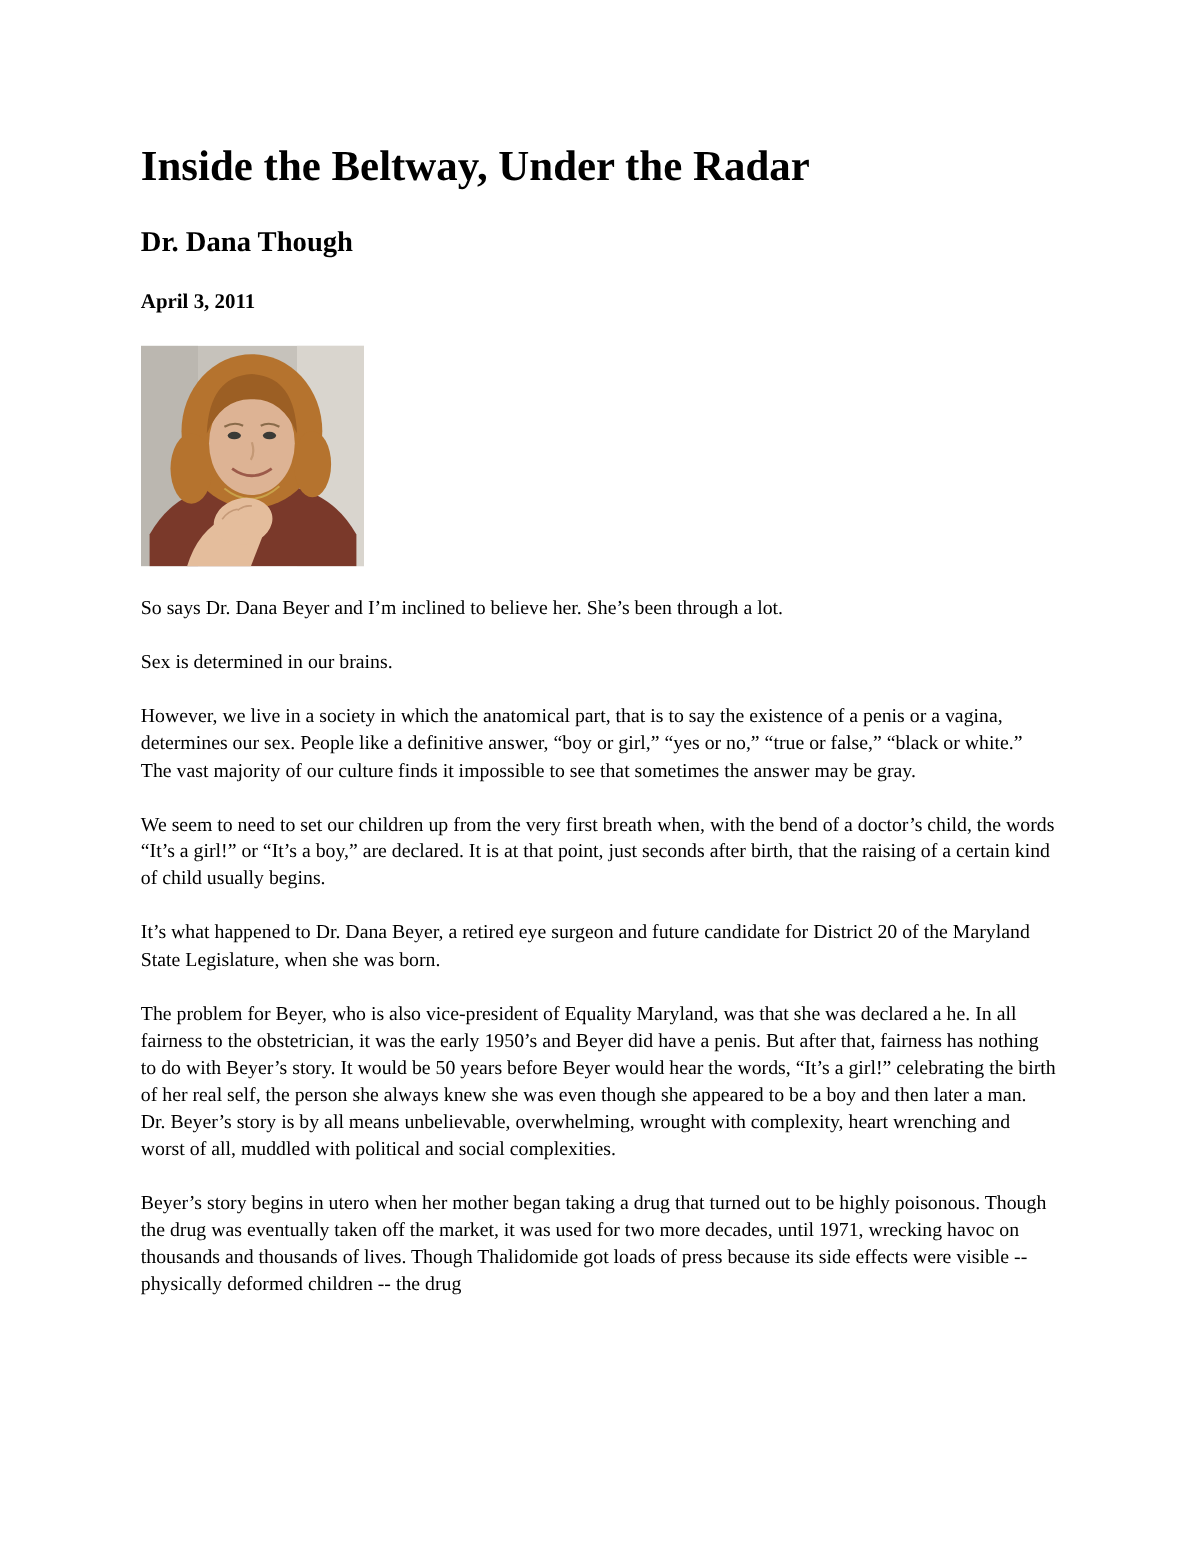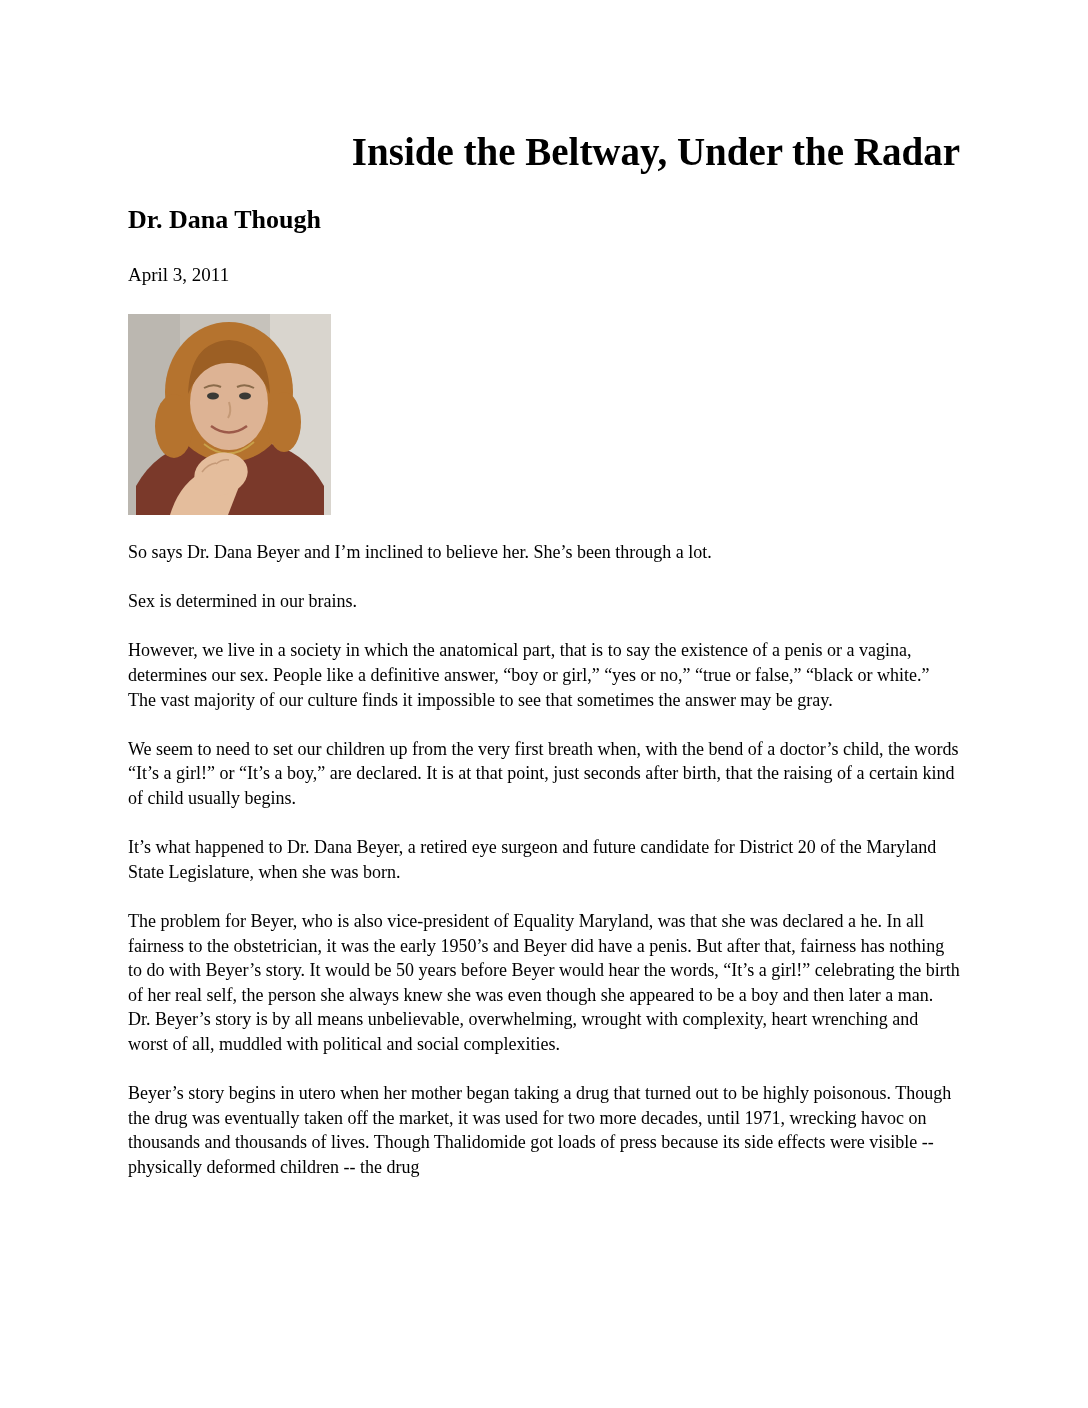--- a/index.html
+++ b/index.html
@@ -14,30 +14,29 @@
     font-family: "Liberation Serif", "DejaVu Serif", serif;
     color: #000000;
     padding: 129px 128px 0 128px;
   }
   .title {
     font-family: "Liberation Serif", "DejaVu Serif", serif;
     font-weight: 700;
     font-size: 39px;
     line-height: 45px;
     letter-spacing: 0px;
-    text-align: right;
   }
   .author {
     font-weight: 700;
     font-size: 26px;
     line-height: 31px;
     margin-top: 30px;
   }
   .date {
-    font-weight: 400;
+    font-weight: 700;
     font-size: 19px;
     line-height: 23px;
     margin-top: 28px;
   }
   .photo {
     width: 203px;
     height: 201px;
     margin-top: 28px;
     overflow: hidden;
     display: block;

